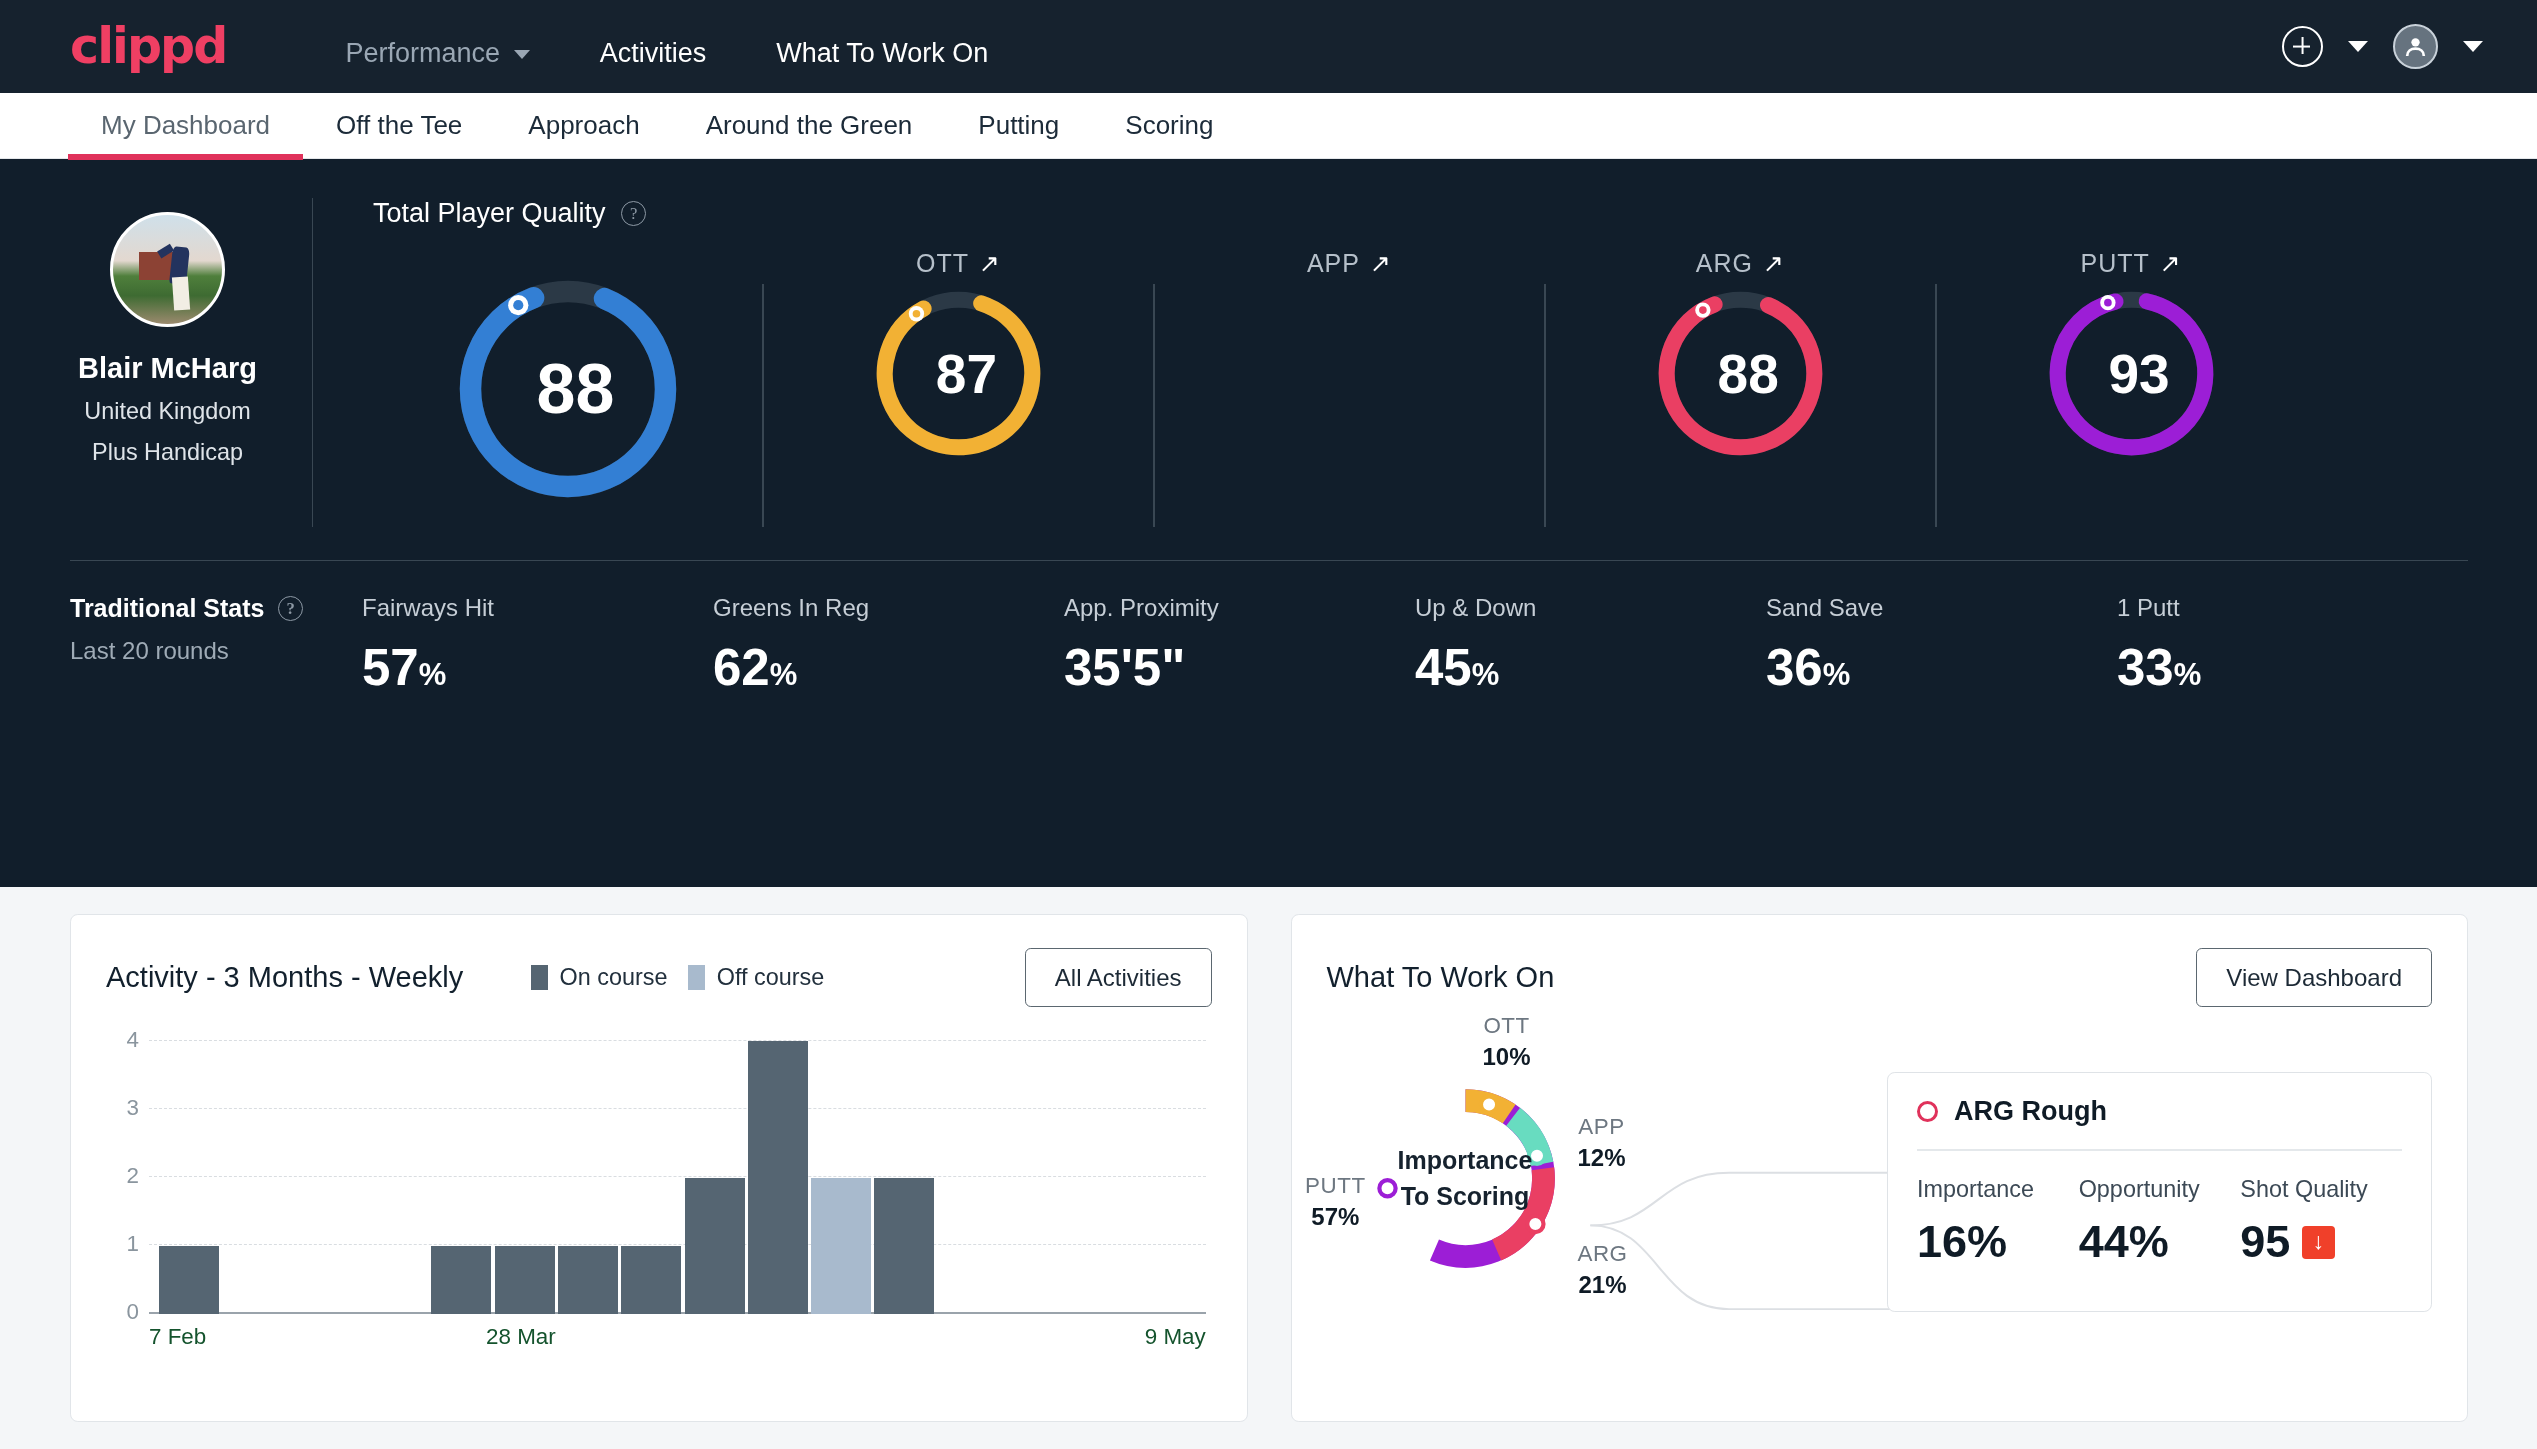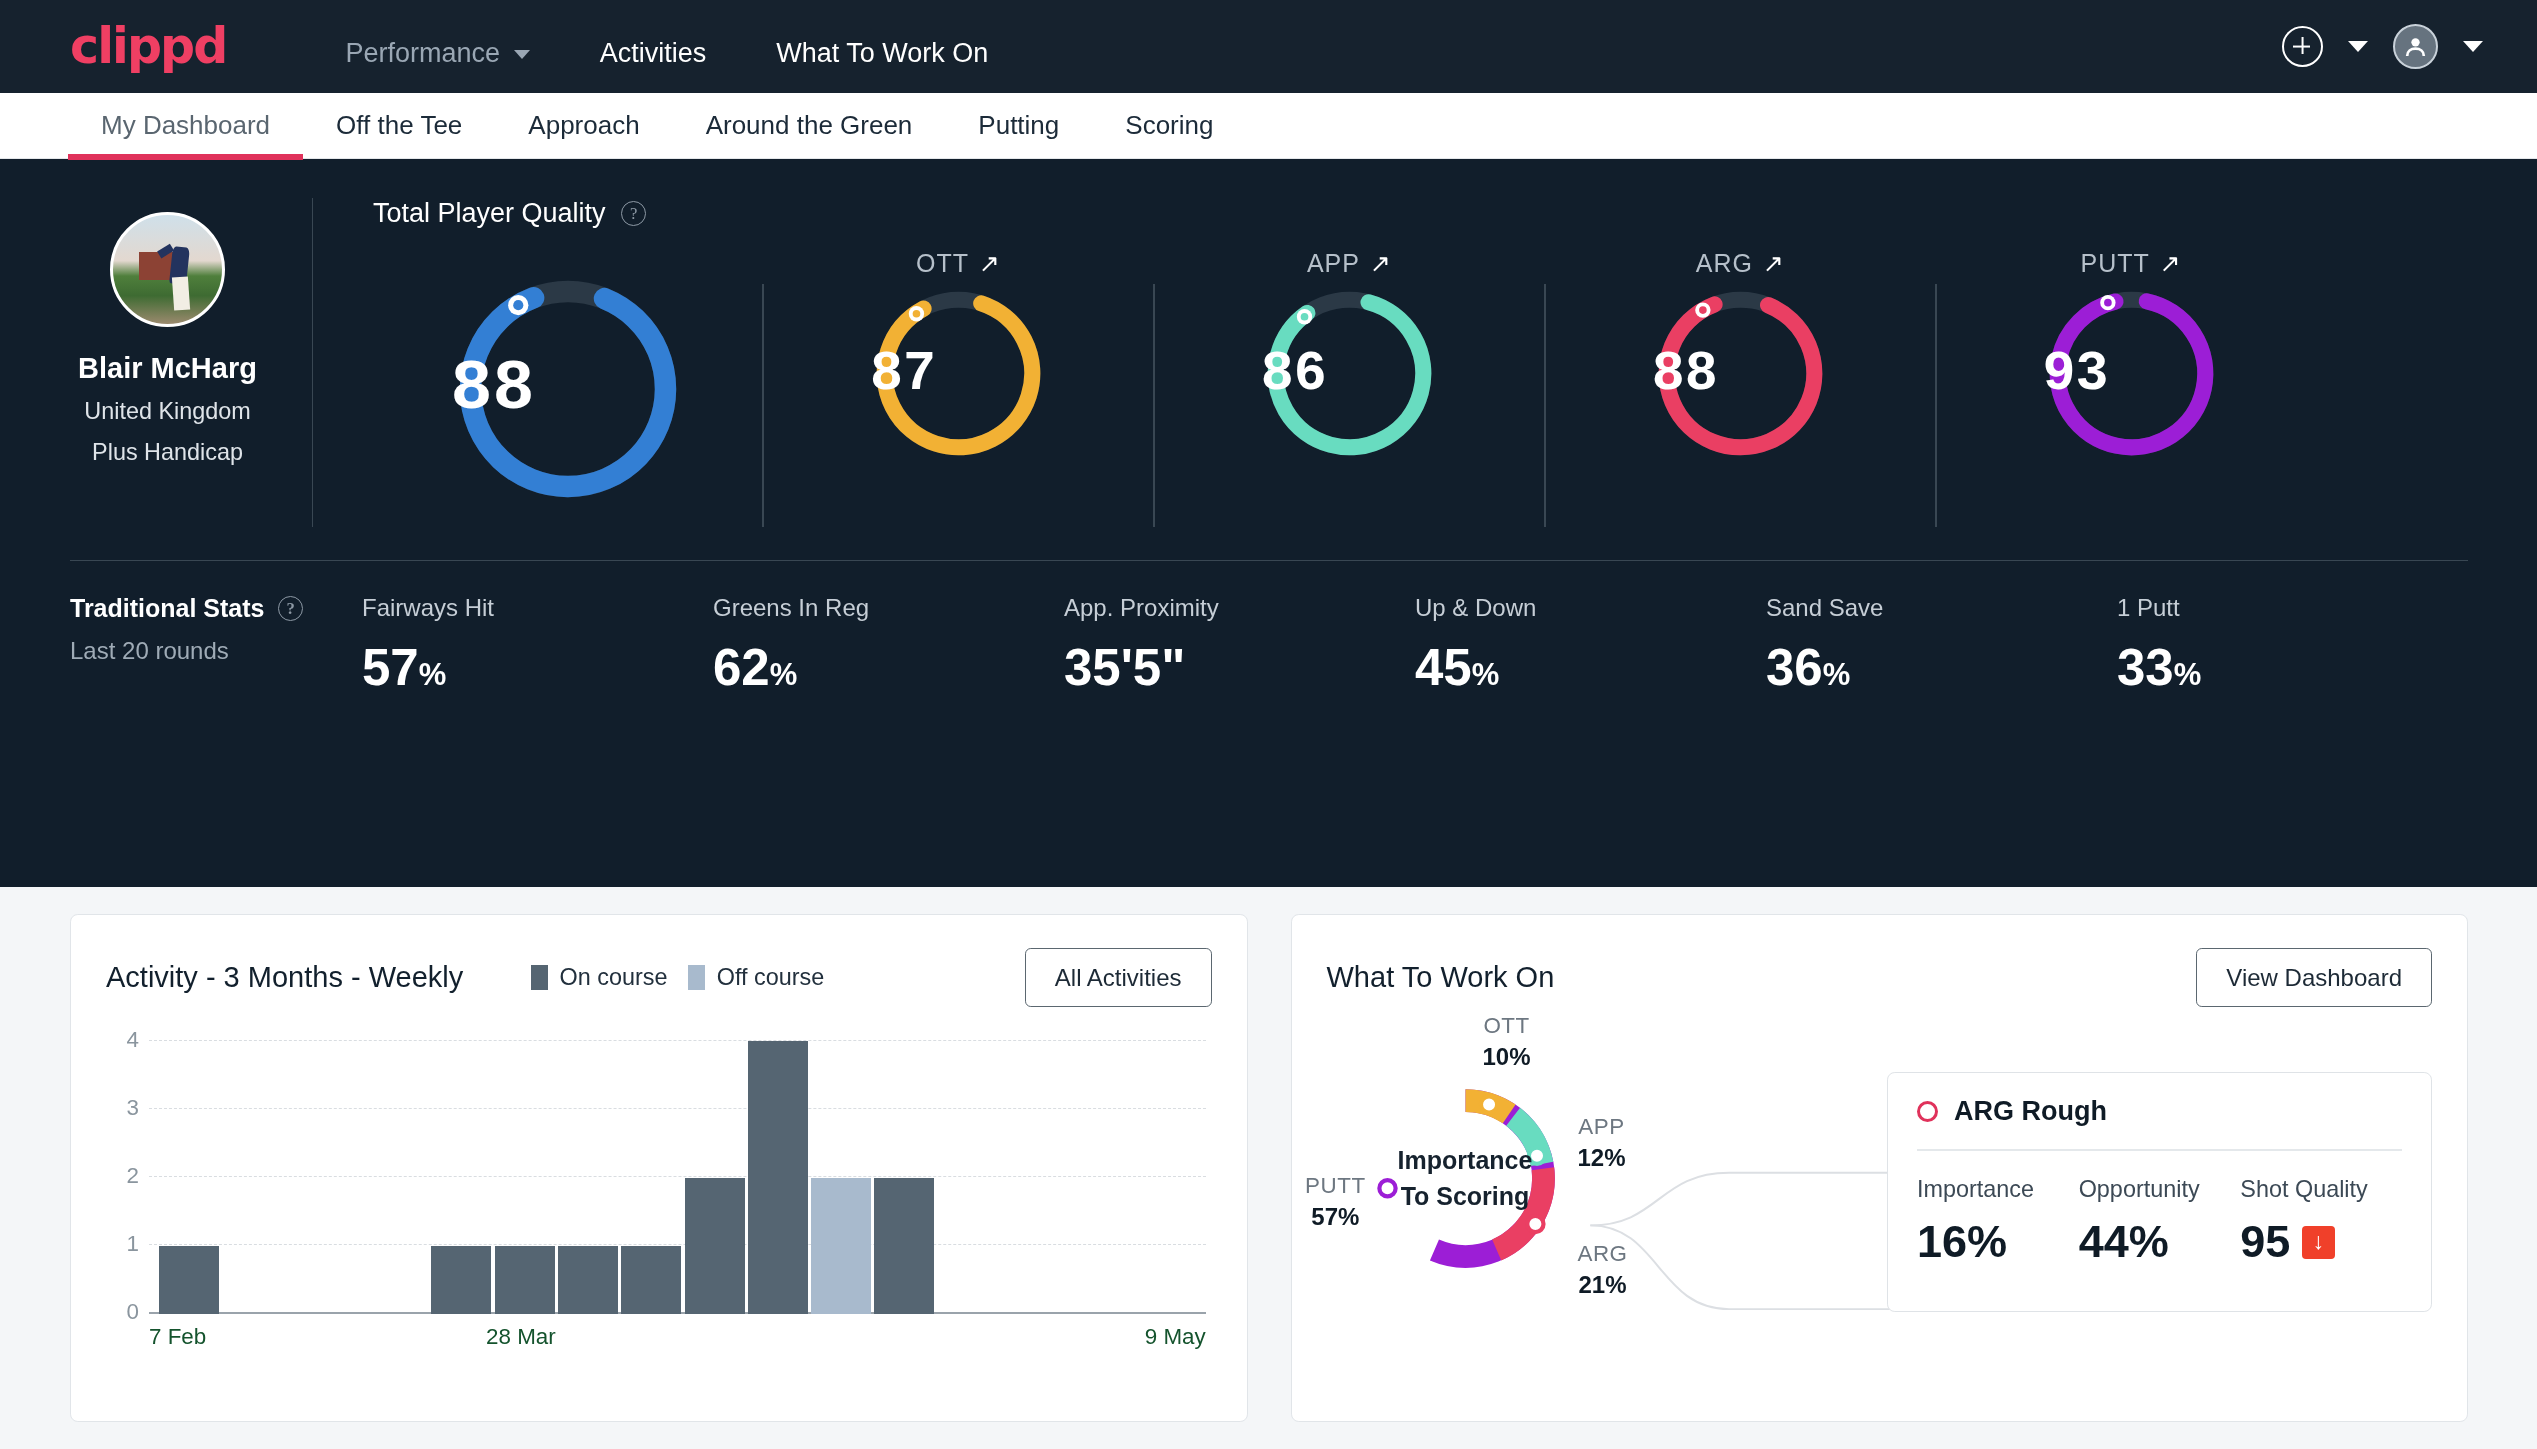--- a/index.html
+++ b/index.html
@@ -188,23 +188,24 @@
     width: 1.9px; background: #394753; align-self: stretch;
     margin-top: 35px; height: 243px;
   }
   .gauge-label {
     color: #b6c0ca; font-size: 25px; letter-spacing: 1px;
     display: flex; align-items: center; gap: 9.7px;
     margin-bottom: 7.8px;
   }
   .arrow-up { font-size: 25px; color: #ffffff; line-height: 1; }
   .gauge-num {
-    position: absolute; left: 0; right: 0;
+    position: absolute; left: 16px; right: 0;
+    text-align: center;
     color: #ffffff; font-weight: 700;
-    font-family: Liberation Mono, monospace;
+    font-family: Liberation Sans, sans-serif;
   }
 
   
   .trad-sep {
     height: 1.9px; background: #394753;
     margin: 33px 70px 0 70px;
   }
   .trad {
     display: flex; align-items: flex-start;
     padding: 33px 70px 0 70px;
@@ -401,29 +402,20 @@
           </div>
         </div>
 
         <div class="divider-v"></div>
 
         <div class="gauge-cell small">
           <div class="gauge-label">
             <span>APP</span>
             <span class="arrow-up">↗</span>
           </div>
-          <div style="position:relative;width:177px;height:177px;">
-            <svg width="177" height="177" viewBox="0 0 120 120">
-              <circle cx="60" cy="60" r="50" fill="none" stroke="#2b3946" stroke-width="11"></circle>
-              <circle cx="60" cy="60" r="50" fill="none" stroke="#68dcc0" stroke-width="11" stroke-linecap="round" stroke-dasharray="270.2 314.2" transform="rotate(-75 60 60)"></circle>
-              <circle cx="29.5" cy="21.5" r="5.2" fill="#ffffff"></circle>
-              <circle cx="29.5" cy="21.5" r="2.6" fill="#68dcc0"></circle>
-            </svg>
-            <div class="gauge-num" style="top:50%;transform:translateY(-50%);font-size:55px;">86</div>
-          </div>
         </div>
 
         <div class="divider-v"></div>
 
         <div class="gauge-cell small">
           <div class="gauge-label">
             <span>ARG</span>
             <span class="arrow-up">↗</span>
           </div>
           <div style="position:relative;width:177px;height:177px;">

